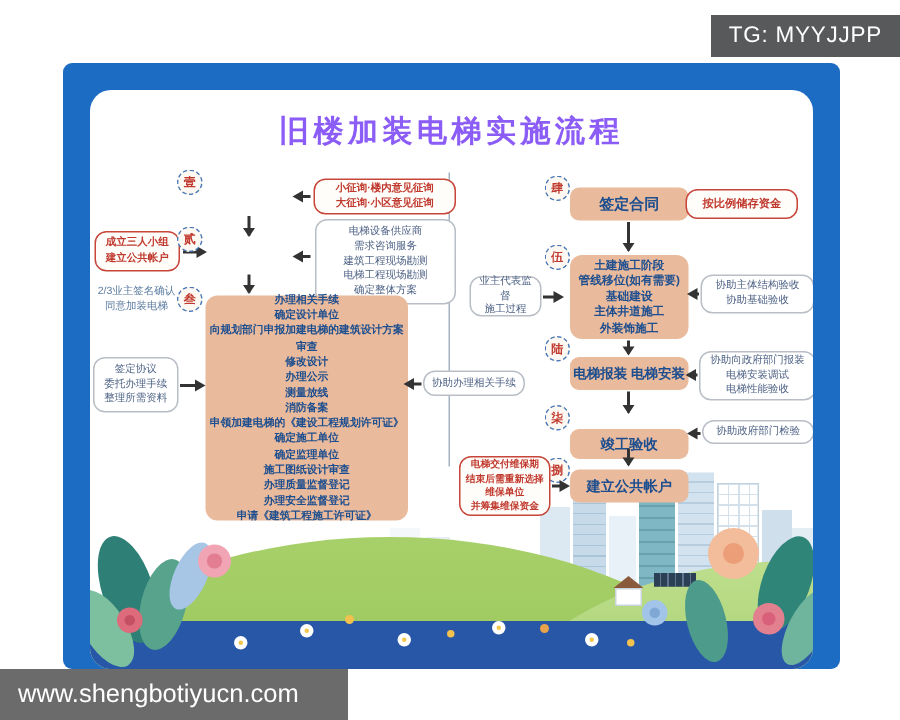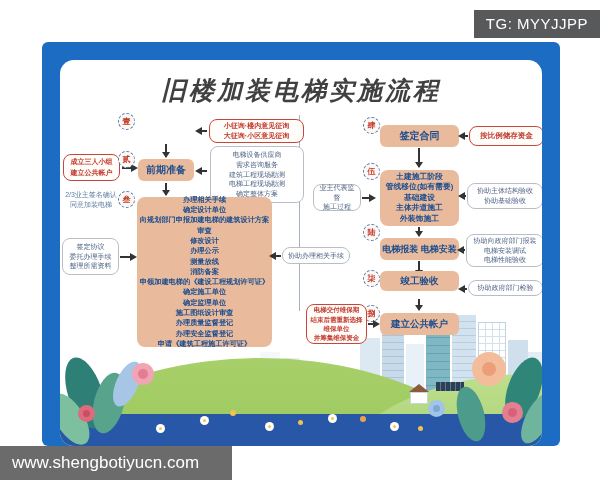--- a/index.html
+++ b/index.html
@@ -7,22 +7,22 @@
   .stage{position:absolute;left:0;top:0;width:600px;height:480px;background:#fff;}
 
   
   .tg{position:absolute;right:0;top:10px;background:#58595b;color:#fff;font-size:15px;
       padding:5px 12px 6px 12px;letter-spacing:.5px;}
 
   
   .frame{position:absolute;left:42px;top:42px;width:518px;height:404px;background:#1b6cc2;border-radius:6px;}
   .card{position:absolute;left:18px;top:18px;width:482px;height:386px;background:#ffffff;border-radius:14px;overflow:hidden;}
 
-  .title{position:absolute;left:0;top:14px;width:100%;text-align:center;color:#404040;
-         font-size:25px;font-weight:bold;letter-spacing:3px;z-index:2;font-style:italic;}
+  .title{position:absolute;left:0;top:14px;width:100%;text-align:center;color:#8b5cf6;
+         font-size:20px;font-weight:bold;letter-spacing:3px;z-index:2;}
 
   .divider{position:absolute;left:239px;top:55px;width:1px;height:196px;background:#a3b2c2;z-index:1;}
 
   .fl{z-index:2;}
   .box{position:absolute;background:#e9ba9b;border-radius:6px;color:#1d4e8f;font-weight:bold;
        display:flex;align-items:center;justify-content:center;text-align:center;box-sizing:border-box;padding:1px 2px;}
   .bubble{position:absolute;background:#fff;border:1px solid #b9bec6;border-radius:8px;color:#4f6386;
           font-size:7px;line-height:1.4;display:flex;align-items:center;justify-content:center;
           text-align:center;padding:2px 3px;box-sizing:border-box;}
   .rednote{position:absolute;background:#fffdf9;border:1px solid #c8453a;border-radius:8px;color:#c0392e;
@@ -138,21 +138,20 @@
           <span>小征询·楼内意见征询<br>大征询·小区意见征询</span>
         </div>
 
       <div class="arrd fl" style="left:105px;top:84px;height:13px;"></div>
 
       <div class="rednote fl" style="left:3px;top:94px;width:57px;height:27px;">
           <span>成立三人小组<br>建立公共帐户</span>
         </div>
       <div class="arrr fl" style="left:62px;top:107px;width:13px;"></div>
       <div class="badge fl" style="left:58px;top:91px;">贰</div>
-      <div class="box fl" style="left:78px;top:99px;width:56px;height:22px;font-size:10px;">前期准备</div>
       <div class="arrl fl" style="left:138px;top:110px;width:9px;"></div>
       <div class="bubble fl" style="left:150px;top:86px;width:94px;height:57px;">
           <span>电梯设备供应商<br>需求咨询服务<br>建筑工程现场勘测<br>电梯工程现场勘测<br>确定整体方案</span>
         </div>
 
       <div class="plainnote fl" style="left:1px;top:130px;width:60px;"><span>2/3业主签名确认<br>同意加装电梯</span></div>
 
       <div class="arrd fl" style="left:105px;top:123px;height:12px;"></div>
 
       <div class="badge fl" style="left:58px;top:131px;">叁</div>
@@ -163,21 +162,21 @@
           <span>签定协议<br>委托办理手续<br>整理所需资料</span>
         </div>
       <div class="arrr fl" style="left:60px;top:196px;width:14px;"></div>
 
       <div class="bubble fl" style="left:222px;top:187px;width:68px;height:17px;">协助办理相关手续</div>
       <div class="arrl fl" style="left:212px;top:195px;width:9px;"></div>
 
       <div class="badge fl" style="left:303px;top:57px;">肆</div>
       <div class="box fl" style="left:320px;top:65px;width:79px;height:22px;font-size:10px;">签定合同</div>
       <div class="arrl fl" style="left:401px;top:75px;width:7px;"></div>
-      <div class="rednote fl" style="left:409px;top:66px;width:75px;height:20px;font-size:7.5px;">按比例储存资金</div>
+      <div class="rednote fl" style="left:397px;top:66px;width:75px;height:20px;font-size:7.5px;">按比例储存资金</div>
 
       <div class="arrd fl" style="left:358px;top:88px;height:19px;"></div>
 
       <div class="badge fl" style="left:303px;top:103px;">伍</div>
       <div class="box fl" style="left:320px;top:110px;width:79px;height:56px;font-size:7.8px;line-height:1.35;border-radius:8px;">
           <span>土建施工阶段<br>管线移位(如有需要)<br>基础建设<br>主体井道施工<br>外装饰施工</span>
         </div>
       <div class="bubble fl" style="left:253px;top:124px;width:48px;height:27px;">
           <span>业主代表监督<br>施工过程</span>
         </div>
@@ -192,21 +191,21 @@
       <div class="badge fl" style="left:303px;top:164px;">陆</div>
       <div class="box fl" style="left:320px;top:178px;width:79px;height:22px;font-size:9px;">电梯报装 电梯安装</div>
       <div class="bubble fl" style="left:406px;top:174px;width:78px;height:33px;">
           <span>协助向政府部门报装<br>电梯安装调试<br>电梯性能验收</span>
         </div>
       <div class="arrl fl" style="left:400px;top:189px;width:5px;"></div>
 
       <div class="arrd fl" style="left:358px;top:201px;height:14px;"></div>
 
       <div class="badge fl" style="left:303px;top:210px;">柒</div>
-      <div class="box fl" style="left:320px;top:211px;width:79px;height:20px;font-size:9.5px;">竣工验收</div>
+      <div class="box fl" style="left:320px;top:226px;width:79px;height:20px;font-size:9.5px;">竣工验收</div>
       <div class="bubble fl" style="left:408px;top:220px;width:75px;height:16px;">协助政府部门检验</div>
       <div class="arrl fl" style="left:401px;top:228px;width:6px;"></div>
 
       <div class="arrd fl" style="left:358px;top:239px;height:11px;"></div>
 
       <div class="badge fl" style="left:303px;top:245px;">捌</div>
       <div class="box fl" style="left:320px;top:253px;width:79px;height:22px;font-size:9.5px;">建立公共帐户</div>
       <div class="rednote fl" style="left:246px;top:244px;width:61px;height:40px;font-size:6.5px;">
           <span>电梯交付维保期<br>结束后需重新选择<br>维保单位<br>并筹集维保资金</span>
         </div>

